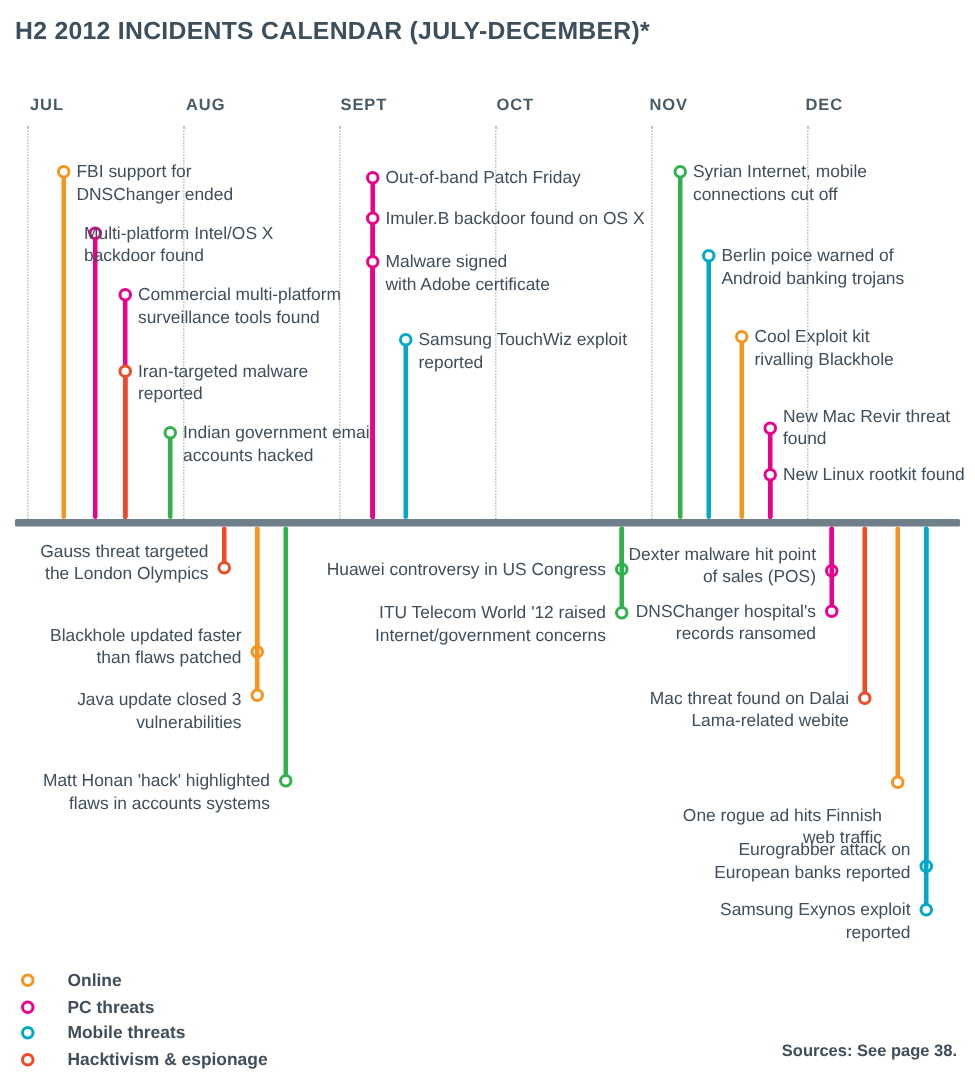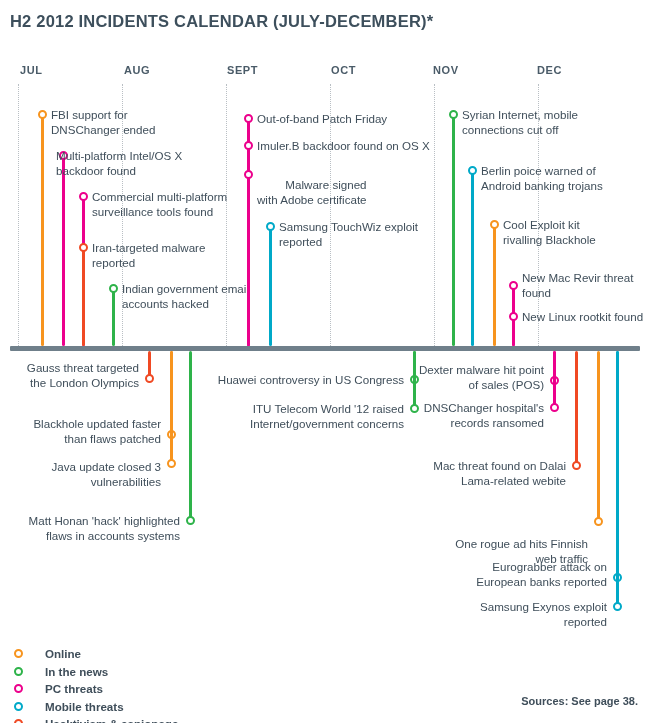--- a/index.html
+++ b/index.html
@@ -160,21 +160,21 @@
       <div class="event-label right-side" style="left: 122px; top: 281px;">Indian government email
 accounts hacked</div>
       <div class="stem" style="left: 247px; top: 118px; height: 228px; background: rgb(236, 0, 140);"></div>
       <div class="marker" style="left: 244px; top: 114px; color: rgb(236, 0, 140);"></div>
       <div class="event-label right-side" style="left: 257px; top: 111px;">Out-of-band Patch Friday</div>
       <div class="stem" style="left: 247px; top: 145px; height: 201px; background: rgb(236, 0, 140);"></div>
       <div class="marker" style="left: 244px; top: 141px; color: rgb(236, 0, 140);"></div>
       <div class="event-label right-side" style="left: 257px; top: 138px;">Imuler.B backdoor found on OS X</div>
       <div class="stem" style="left: 247px; top: 174px; height: 172px; background: rgb(236, 0, 140);"></div>
       <div class="marker" style="left: 244px; top: 170px; color: rgb(236, 0, 140);"></div>
-      <div class="event-label right-side" style="left: 257px; top: 177px; text-align: right;">Malware signed
+      <div class="event-label right-side" style="left: 257px; top: 167px;">Malware signed
 with Adobe certificate</div>
       <div class="stem" style="left: 269px; top: 226px; height: 120px; background: rgb(0, 169, 200);"></div>
       <div class="marker" style="left: 266px; top: 222px; color: rgb(0, 169, 200);"></div>
       <div class="event-label right-side" style="left: 279px; top: 219px;">Samsung TouchWiz exploit
 reported</div>
       <div class="stem" style="left: 452px; top: 114px; height: 232px; background: rgb(46, 179, 74);"></div>
       <div class="marker" style="left: 449px; top: 110px; color: rgb(46, 179, 74);"></div>
       <div class="event-label right-side" style="left: 462px; top: 107px;">Syrian Internet, mobile
 connections cut off</div>
       <div class="stem" style="left: 471px; top: 170px; height: 176px; background: rgb(0, 169, 200);"></div>
@@ -242,24 +242,20 @@
       <div class="event-label left-side" style="right: 43px; top: 599px;">Samsung Exynos exploit
 reported</div>
     </div>
 
   <div class="legend" id="legend-layer">
       <div class="legend-row">
         <span class="legend-dot" style="color: rgb(247, 148, 30);"></span>
         <span class="legend-text">Online</span>
       </div>
       <div class="legend-row">
-        <span class="legend-dot" style="color: rgb(46, 179, 74);"></span>
-        <span class="legend-text">In the news</span>
-      </div>
-      <div class="legend-row">
         <span class="legend-dot" style="color: rgb(236, 0, 140);"></span>
         <span class="legend-text">PC threats</span>
       </div>
       <div class="legend-row">
         <span class="legend-dot" style="color: rgb(0, 169, 200);"></span>
         <span class="legend-text">Mobile threats</span>
       </div>
       <div class="legend-row">
         <span class="legend-dot" style="color: rgb(240, 73, 35);"></span>
         <span class="legend-text">Hacktivism &amp; espionage</span>

